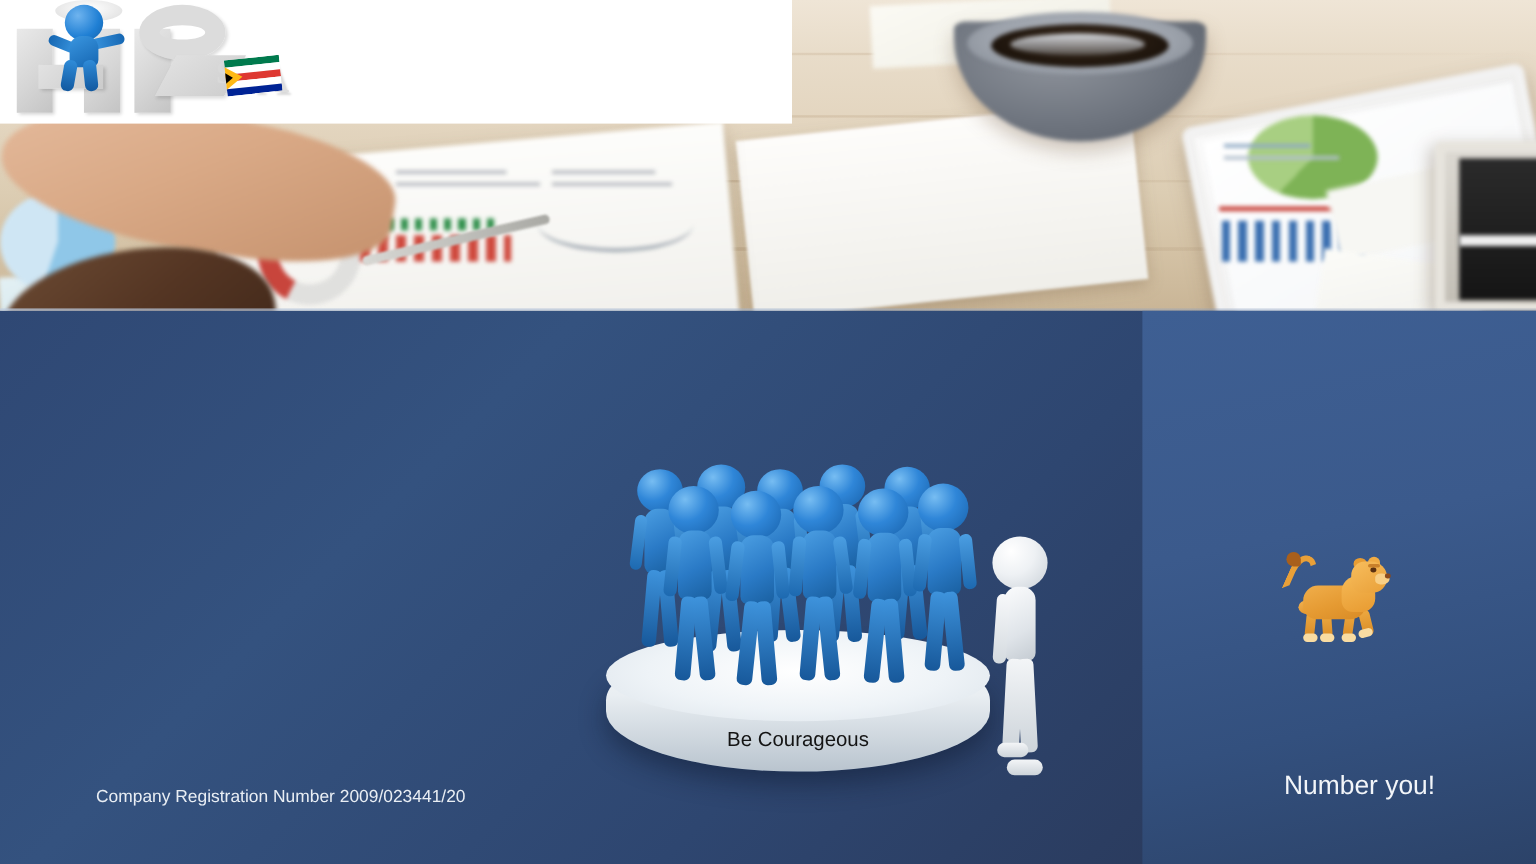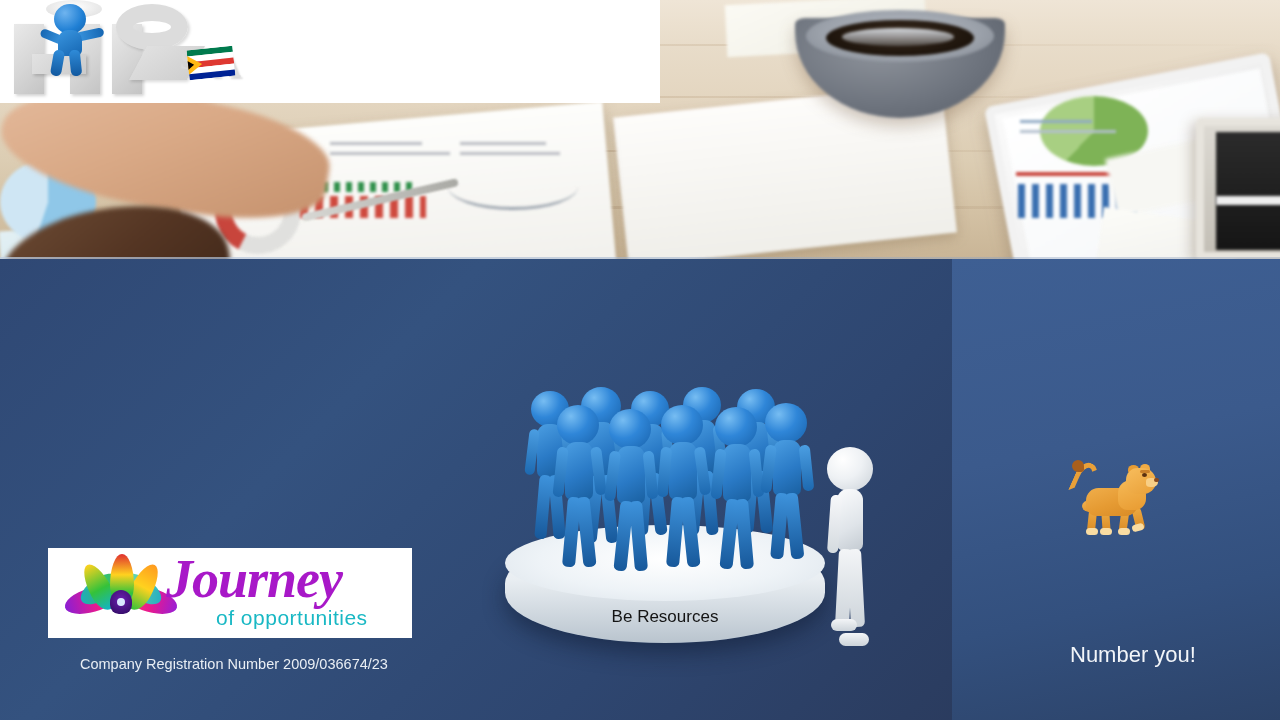--- a/index.html
+++ b/index.html
@@ -477,37 +477,22 @@
       </div>
     </div>
   </div>
 
   <div class="divider-line"></div>
 
   <div class="body-area"></div>
   <div class="right-panel"></div>
 
 
-  <div class="journey-box">
-    <div class="lotus">
-      <div class="petal pt-l2"></div>
-      <div class="petal pt-r2"></div>
-      <div class="petal pt-l3"></div>
-      <div class="petal pt-r3"></div>
-      <div class="petal pt-l1"></div>
-      <div class="petal pt-r1"></div>
-      <div class="petal pt-c"></div>
-      <div class="lotus-core"></div>
-      <div class="lotus-dot"></div>
-    </div>
-    <div class="journey-word">Journey</div>
-    <div class="journey-sub">of opportunities</div>
-  </div>
-
-  <div class="reg-number">Company Registration Number 2009/036674/23</div>
+
+  <div class="reg-number">Company Registration Number 2009/023441/20</div>
 
   <div class="group-art">
     <div class="disc"></div>
     <div class="disc-top"></div>
 
     <div class="fig blue" style="left:28px; top:6px; width:54px; height:160px;">
       <div class="head" style="left:8px; top:0; width:38px; height:36px;"></div>
       <div class="torso" style="left:14px; top:33px; width:26px; height:54px;"></div>
       <div class="ar" style="left:4px;  top:38px; width:10px; height:46px; transform:rotate(7deg);"></div>
       <div class="ar" style="left:40px; top:38px; width:10px; height:44px; transform:rotate(-6deg);"></div>
@@ -599,21 +584,21 @@
     <div class="fig white" style="left:324px; top:62px; width:60px; height:200px;">
       <div class="head" style="left:8px; top:0; width:46px; height:44px;"></div>
       <div class="torso" style="left:18px; top:42px; width:26px; height:62px;"></div>
       <div class="ar" style="left:10px; top:48px; width:11px; height:58px; transform:rotate(4deg);"></div>
       <div class="lg" style="left:18px; top:102px; width:14px; height:78px; transform:rotate(3deg);"></div>
       <div class="lg" style="left:30px; top:102px; width:14px; height:78px; transform:rotate(-3deg);"></div>
       <div class="lg" style="left:12px; top:172px; width:26px; height:12px; border-radius:6px;"></div>
       <div class="lg" style="left:20px; top:186px; width:30px; height:13px; border-radius:7px;"></div>
     </div>
 
-    <div class="be-courageous">Be Resources</div>
+    <div class="be-courageous">Be Courageous</div>
   </div>
 
   <div class="lion">
     <div class="li li-tail"></div>
     <div class="li li-tailtip"></div>
     <div class="li leg lg1"></div>
     <div class="li leg lg2"></div>
     <div class="li leg lg3"></div>
     <div class="li leg lg4"></div>
     <div class="li paw pw1"></div>

